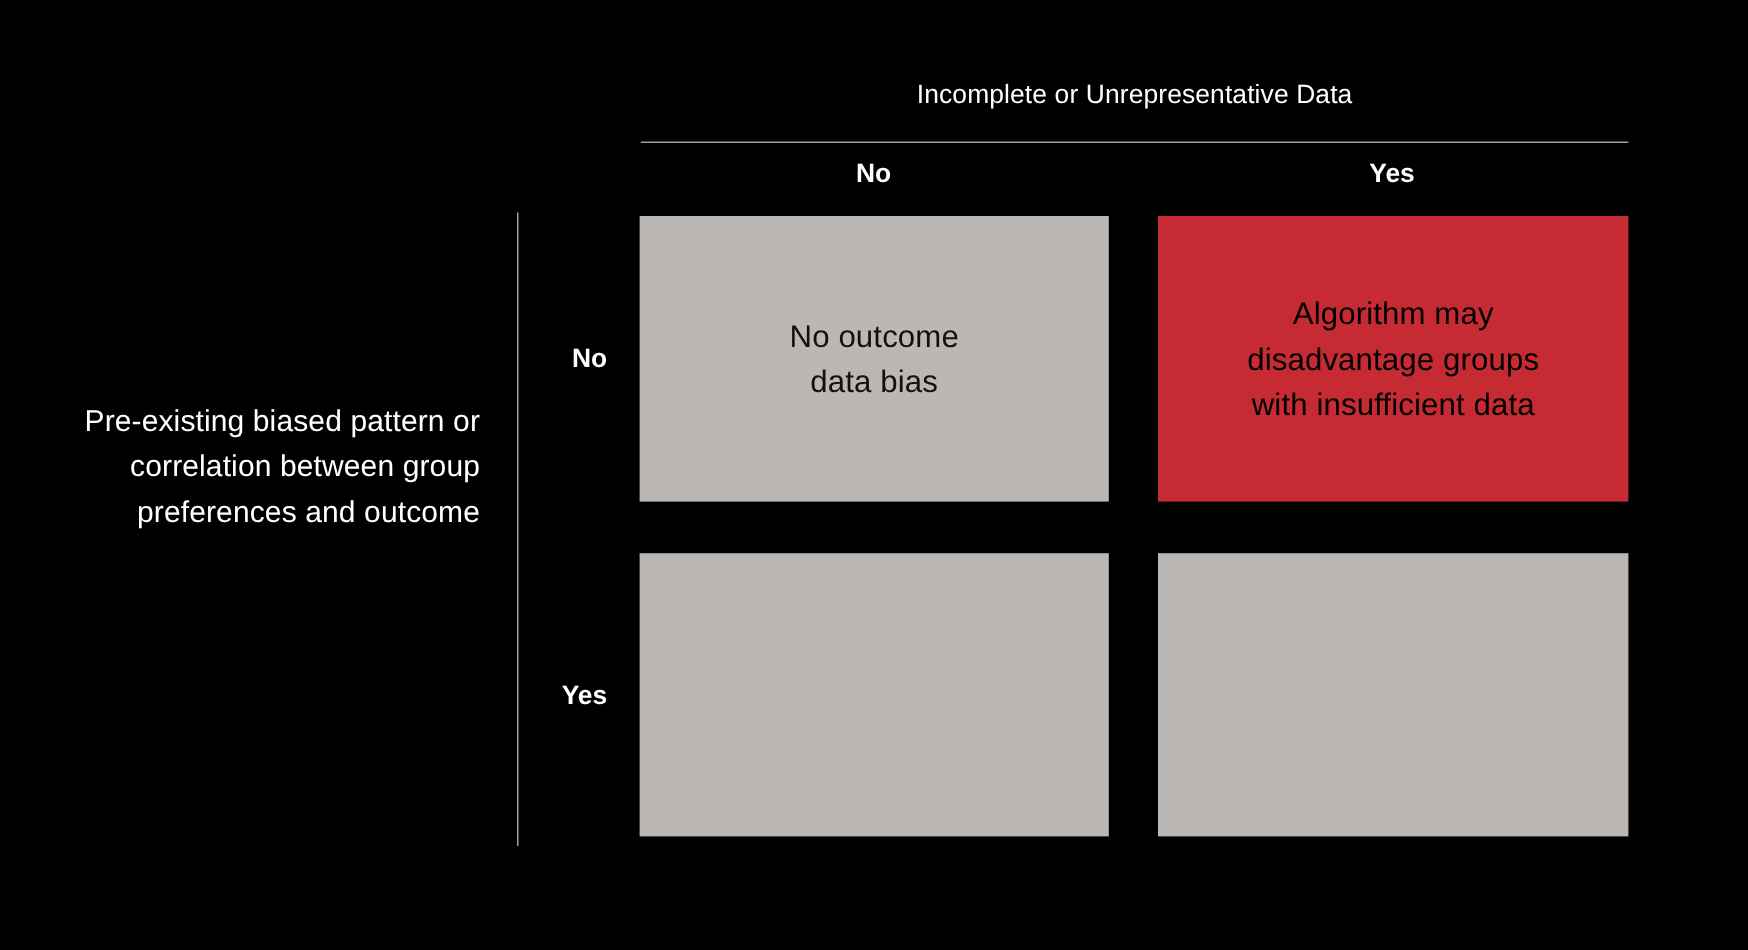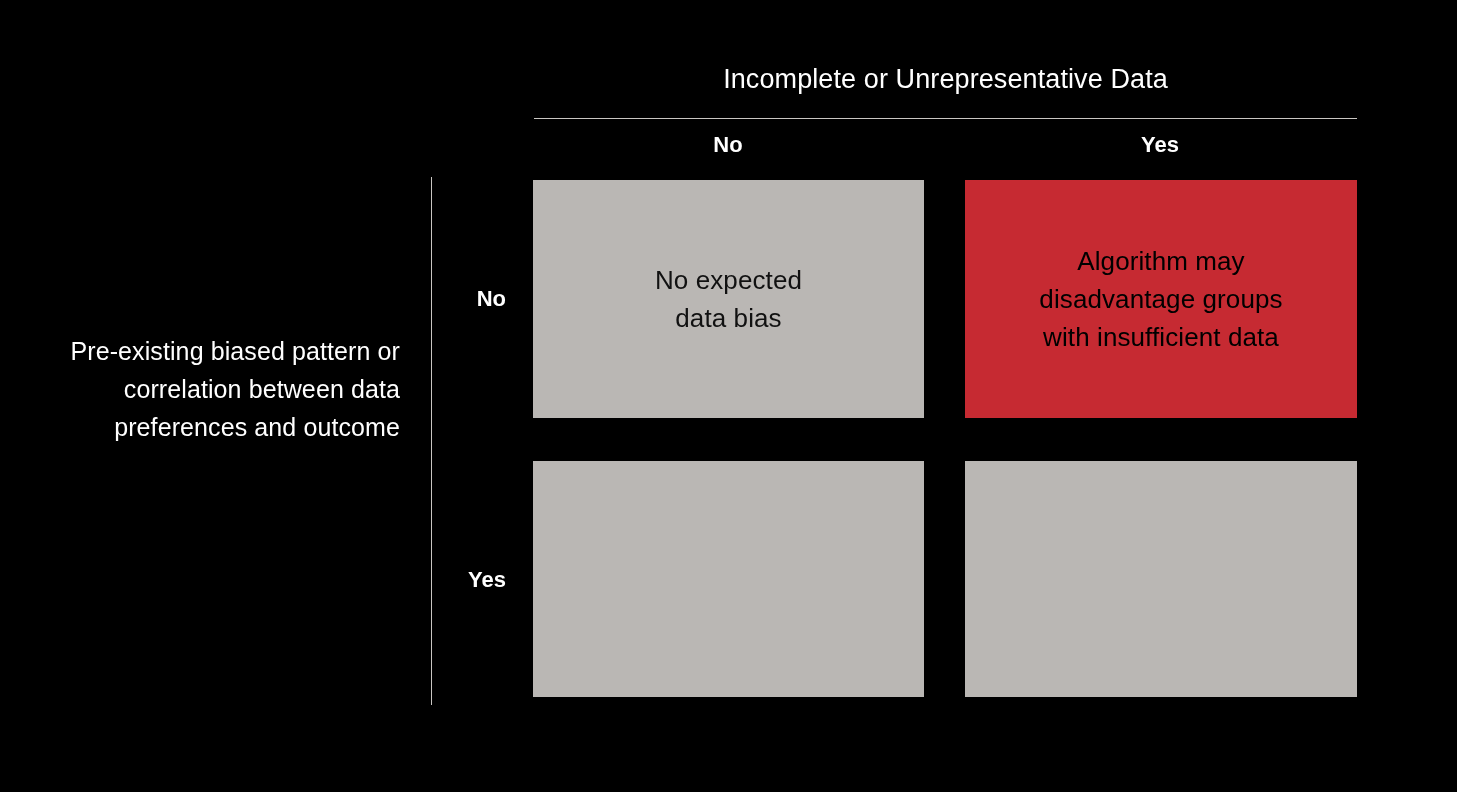--- a/index.html
+++ b/index.html
@@ -17,21 +17,21 @@
   }
 
   
   #col-header-title {
     position: absolute;
     left: 534px;
     top: 62px;
     width: 823px;
     text-align: center;
     color: #ffffff;
-    font-size: 27px;
+    font-size: 22px;
     font-weight: 400;
     letter-spacing: 0.1px;
     line-height: 34px;
   }
   #col-header-rule {
     position: absolute;
     left: 534px;
     top: 118px;
     width: 823px;
     height: 1px;
@@ -111,30 +111,30 @@
 <body style="background-color: rgb(0, 0, 0);">
 
 <div id="col-header-title">Incomplete or Unrepresentative Data</div>
 
 <div id="col-header-rule"></div>
 
 <div class="col-label" id="col-label-no">No</div>
 
 <div class="col-label" id="col-label-yes">Yes</div>
 
-<div id="row-header-title">Pre-existing biased pattern or correlation between data preferences and outcome</div>
+<div id="row-header-title">Pre-existing biased pattern or correlation between group preferences and outcome</div>
 
 <div id="row-header-rule"></div>
 
 <div class="row-label" id="row-label-no">No</div>
 
 <div class="row-label" id="row-label-yes">Yes</div>
 
 <div class="cell" id="cell-no-no" style="background-color: rgb(186, 183, 180);">
-  <span class="cell-text" style="color: rgb(17, 17, 17);">No expected
+  <span class="cell-text" style="color: rgb(17, 17, 17);">No outcome
 data bias</span>
 </div>
 
 <div class="cell" id="cell-no-yes" style="background-color: rgb(198, 42, 50);">
   <span class="cell-text" style="color: #000000;">Algorithm may
 disadvantage groups
 with insufficient data</span>
 </div>
 
 <div class="cell" id="cell-yes-no" style="background-color: rgb(186, 183, 180);">

